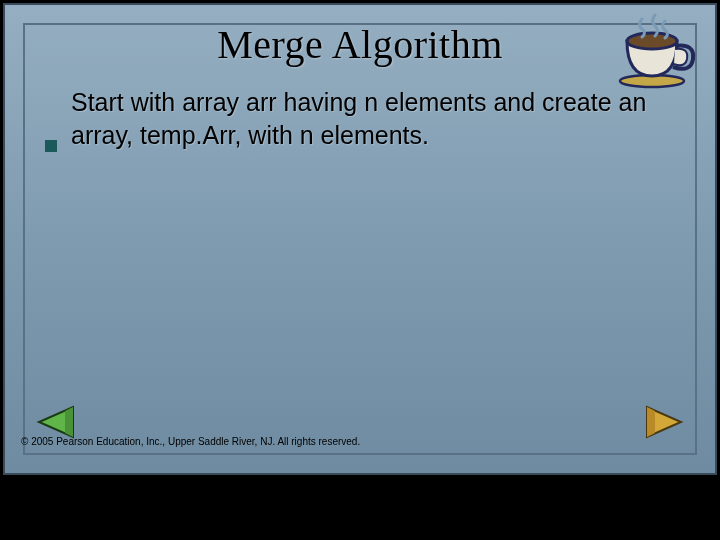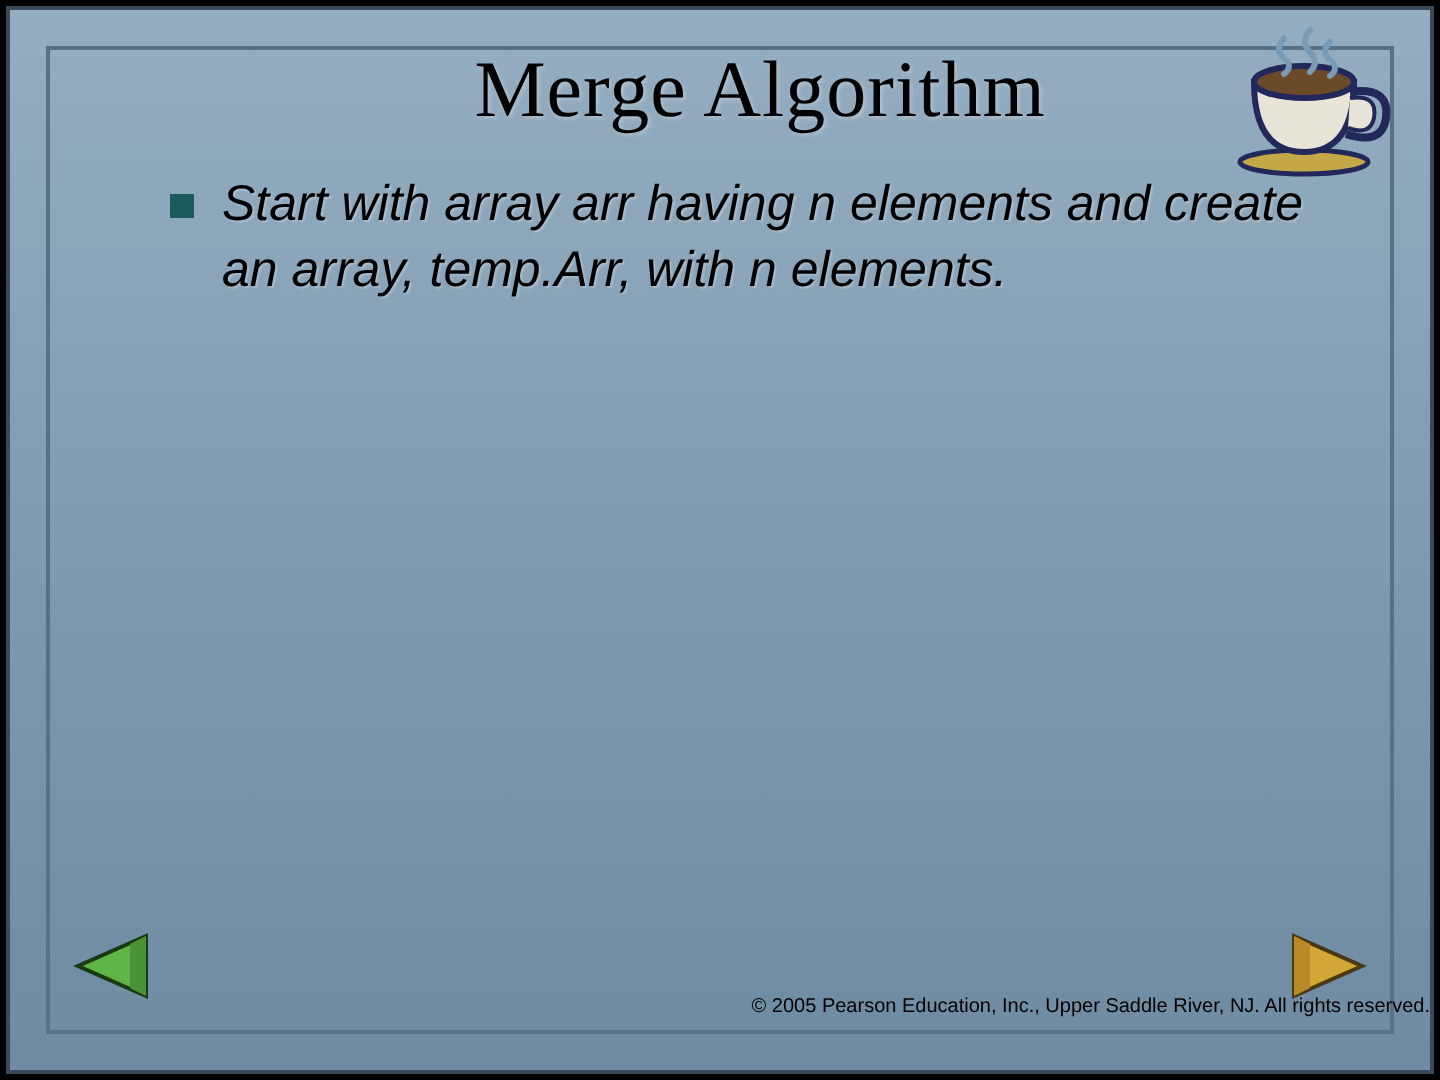--- a/index.html
+++ b/index.html
@@ -8,24 +8,23 @@
     height: 540px;
     background: #000;
     overflow: hidden;
     font-family: Verdana, Geneva, sans-serif;
   }
   .slide {
     position: absolute;
     left: 3px;
     top: 3px;
     width: 714px;
-    height: 534px;
+    height: 472px;
     background: linear-gradient(to bottom, #95aec1 0%, #7f9bb0 50%, #6e8ba1 100%);
     border: 2px solid #3a4a5a;
-    padding-left: 40px;
   }
   .inner-border {
     position: absolute;
     left: 18px;
     top: 18px;
     right: 18px;
     bottom: 18px;
     border: 2px solid #5a7085;
     pointer-events: none;
   }
@@ -36,45 +35,44 @@
     color: #000;
     padding-top: 16px;
     letter-spacing: 0.5px;
     text-shadow: 1px 1px 2px rgba(255,255,255,0.3);
   }
   .content {
     padding: 18px 38px 0 38px;
   }
   .bullet-row {
     display: flex;
-    align-items: flex-start;
+    align-items: flex-end;
     margin-bottom: 2px;
-    font-style: italic;
   }
   .bullet {
     width: 12px;
     height: 12px;
     background: #1a5a5a;
     flex-shrink: 0;
     margin-top: 11px;
     margin-right: 14px;
     margin-left: 2px;
   }
   .bullet-text {
     font-size: 25px;
     line-height: 1.32;
     color: #000;
     text-shadow: 1px 1px 1px rgba(255,255,255,0.25);
   }
   .footer {
     position: absolute;
     bottom: 26px;
-    left: 4px;
+    left: 16px;
     right: 0;
-    text-align: right;
+    text-align: left;
     font-size: 10px;
     color: #000;
   }
   .coffee {
     position: absolute;
     top: 6px;
     right: 18px;
     width: 90px;
     height: 80px;
   }

